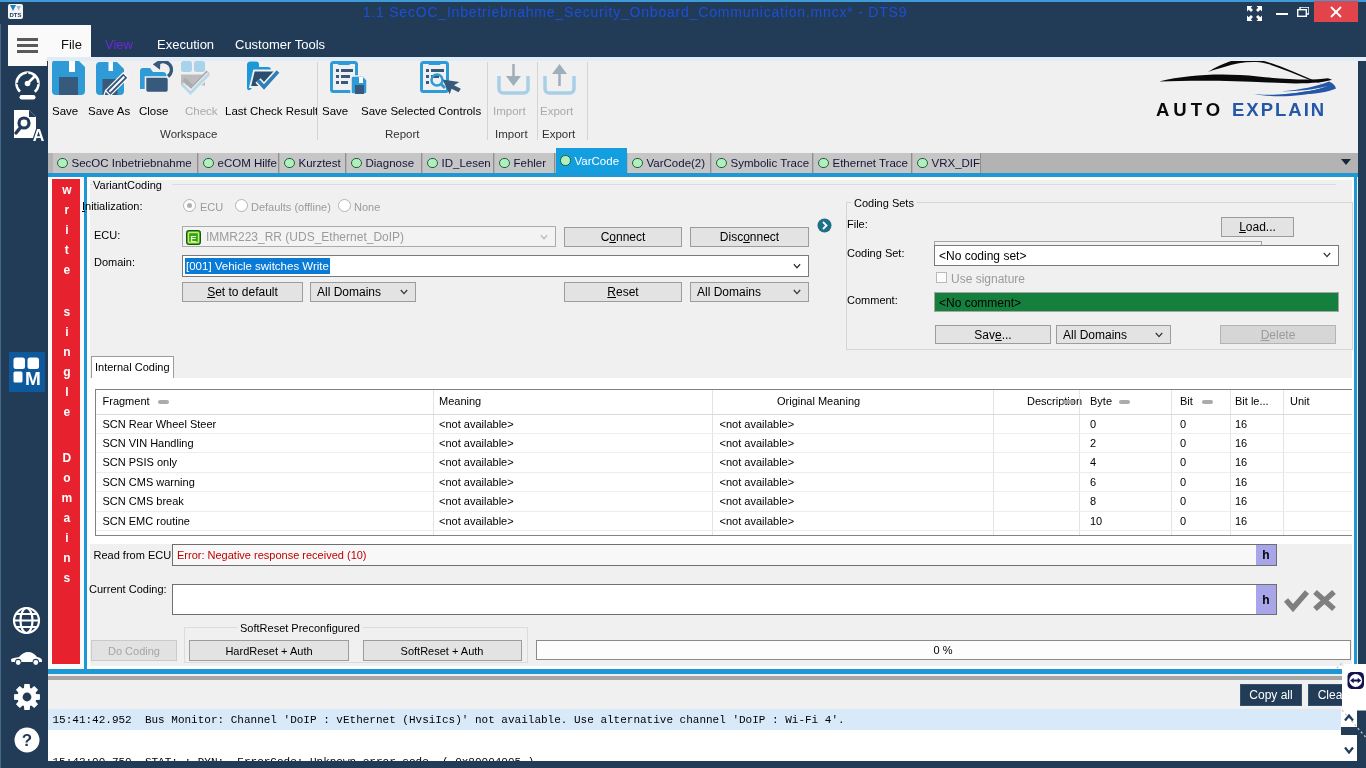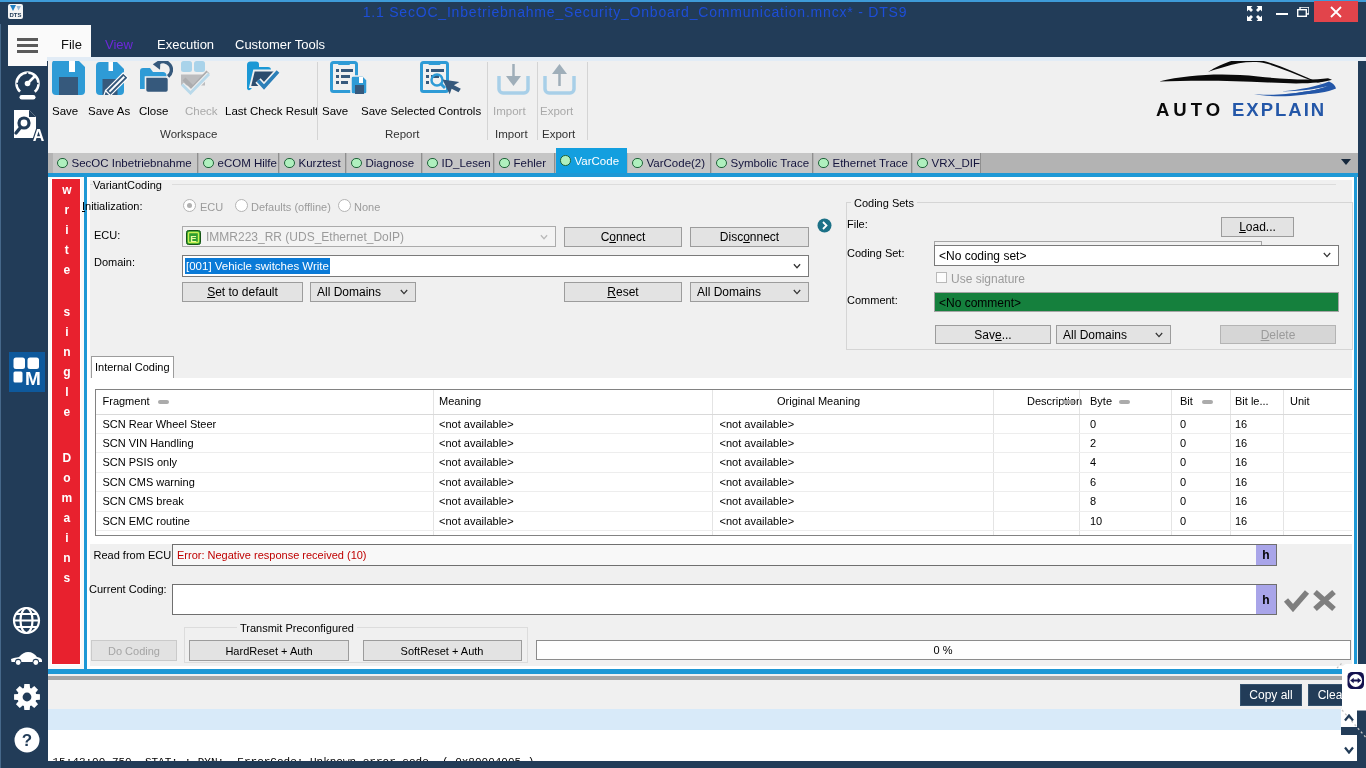--- a/index.html
+++ b/index.html
@@ -453,33 +453,34 @@
 <div class="abs" style="left:172px;top:584px;width:1084px;height:31px;background:#FFF;border:1px solid #6F6F6F;border-right:none;"></div>
 <div class="abs" style="left:1256px;top:584px;width:21px;height:31px;background:#A9A5E9;border:1px solid #6F6F6F;border-left:none;display:flex;align-items:center;justify-content:center;font-size:12px;font-weight:bold;">h</div>
 <svg class="abs" style="left:1283px;top:589px;" width="27" height="23" viewBox="0 0 27 23">
  <path d="M3 11 L10 19 L24 3" fill="none" stroke="#7F7F7F" stroke-width="5.5"></path>
 </svg>
 <svg class="abs" style="left:1311px;top:589px;" width="27" height="23" viewBox="0 0 27 23">
  <path d="M4 3 L23 20 M23 3 L4 20" fill="none" stroke="#7F7F7F" stroke-width="5.5"></path>
 </svg>
 
 <div class="abs" style="left:184px;top:627px;width:344px;height:36px;border:1px solid #DCDCDC;"></div>
-<div class="lbl" style="left:237px;top:622px;background:#F0F0F0;padding:0 3px;">Transmit Preconfigured</div>
+<div class="lbl" style="left:237px;top:622px;background:#F0F0F0;padding:0 3px;">SoftReset Preconfigured</div>
 <div class="btn" style="left:91px;top:640px;width:86px;height:21px;background:#E2E2E2;border-color:#CACACA;color:#A5A5A5;">Do Coding</div>
 <div class="btn" style="left:189px;top:640px;width:160px;height:21px;">HardReset + Auth</div>
 <div class="btn" style="left:362.5px;top:640px;width:159px;height:21px;">SoftReset + Auth</div>
 <div class="abs" style="left:535.5px;top:640px;width:815px;height:20px;background:#FDFDFD;border:1px solid #8A8A8A;display:flex;align-items:center;justify-content:center;font-size:11px;">0 %</div>
 
 <div class="abs" style="left:48px;top:676px;width:1318px;height:4px;background:#A6A6A6;"></div>
 <div class="abs" style="left:48px;top:680px;width:1318px;height:29px;background:#F0F0F0;"></div>
 <div class="abs navy" style="left:1240px;top:684px;width:62px;height:22px;display:flex;align-items:center;justify-content:center;font-size:12px;color:#FFF;border:1px solid #35536F;">Copy all</div>
 <div class="abs navy" style="left:1308px;top:684px;width:62px;height:22px;display:flex;align-items:center;justify-content:center;font-size:12px;color:#FFF;border:1px solid #35536F;padding-right:14px;">Clear</div>
 
 <div class="abs" style="left:48px;top:709px;width:1293px;height:51.5px;background:#FFF;overflow:hidden;font-family:'Liberation Mono',monospace;font-size:11px;color:#000;">
  <div style="position:absolute;left:0;top:0;width:100%;height:21px;background:#D8EAF9;"></div>
+ <div style="position:absolute;left:4.5px;top:5px;white-space:pre;">15:41:42.952  Bus Monitor: Channel 'DoIP : vEthernet (HvsiIcs)' not available. Use alternative channel 'DoIP : Wi-Fi 4'.</div>
  <div style="position:absolute;left:4.5px;top:46.5px;white-space:pre;">15:43:00.750  STAT: ; DYN:  ErrorCode: Unknown error code  ( 0x80004005 )</div>
 </div>
 
 <div class="abs" style="left:1341px;top:709px;width:15.5px;height:51.5px;background:#FFF;"></div>
 <div class="abs navy" style="left:1356.5px;top:676px;width:9.5px;height:92px;"></div>
 
 <div class="abs navy" style="left:0;top:760.5px;width:1366px;height:7.5px;"></div>
 
 <div class="abs navy" style="left:1357.5px;top:24px;width:8.5px;height:744px;"></div>
 

